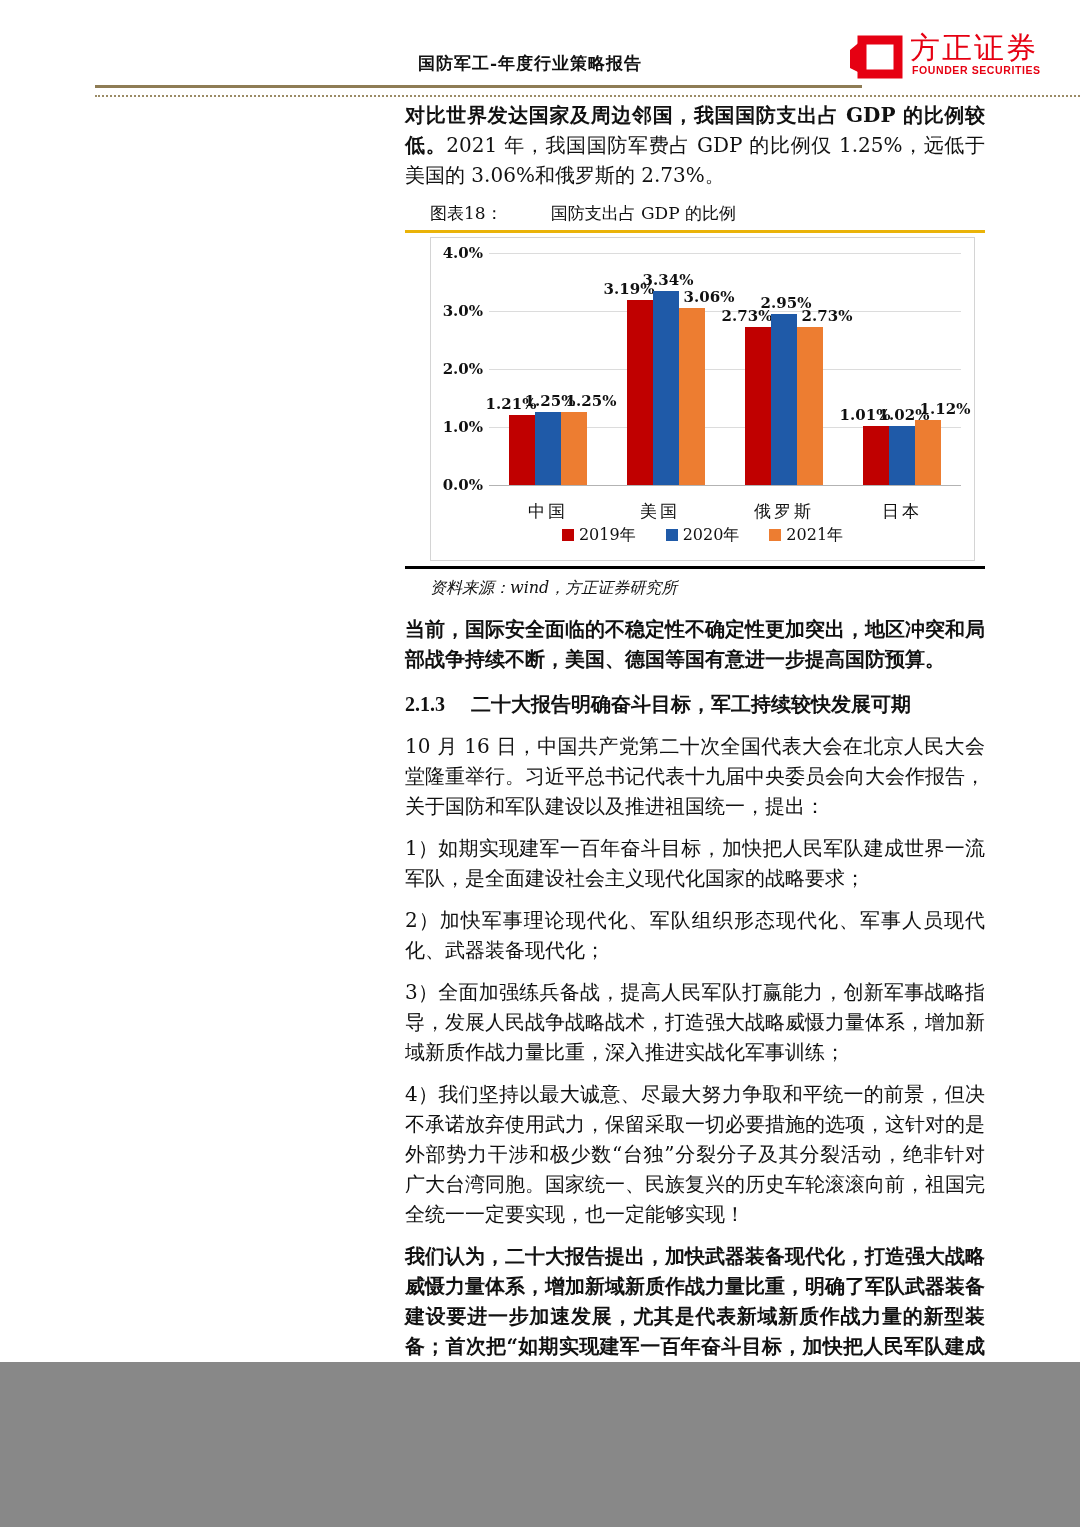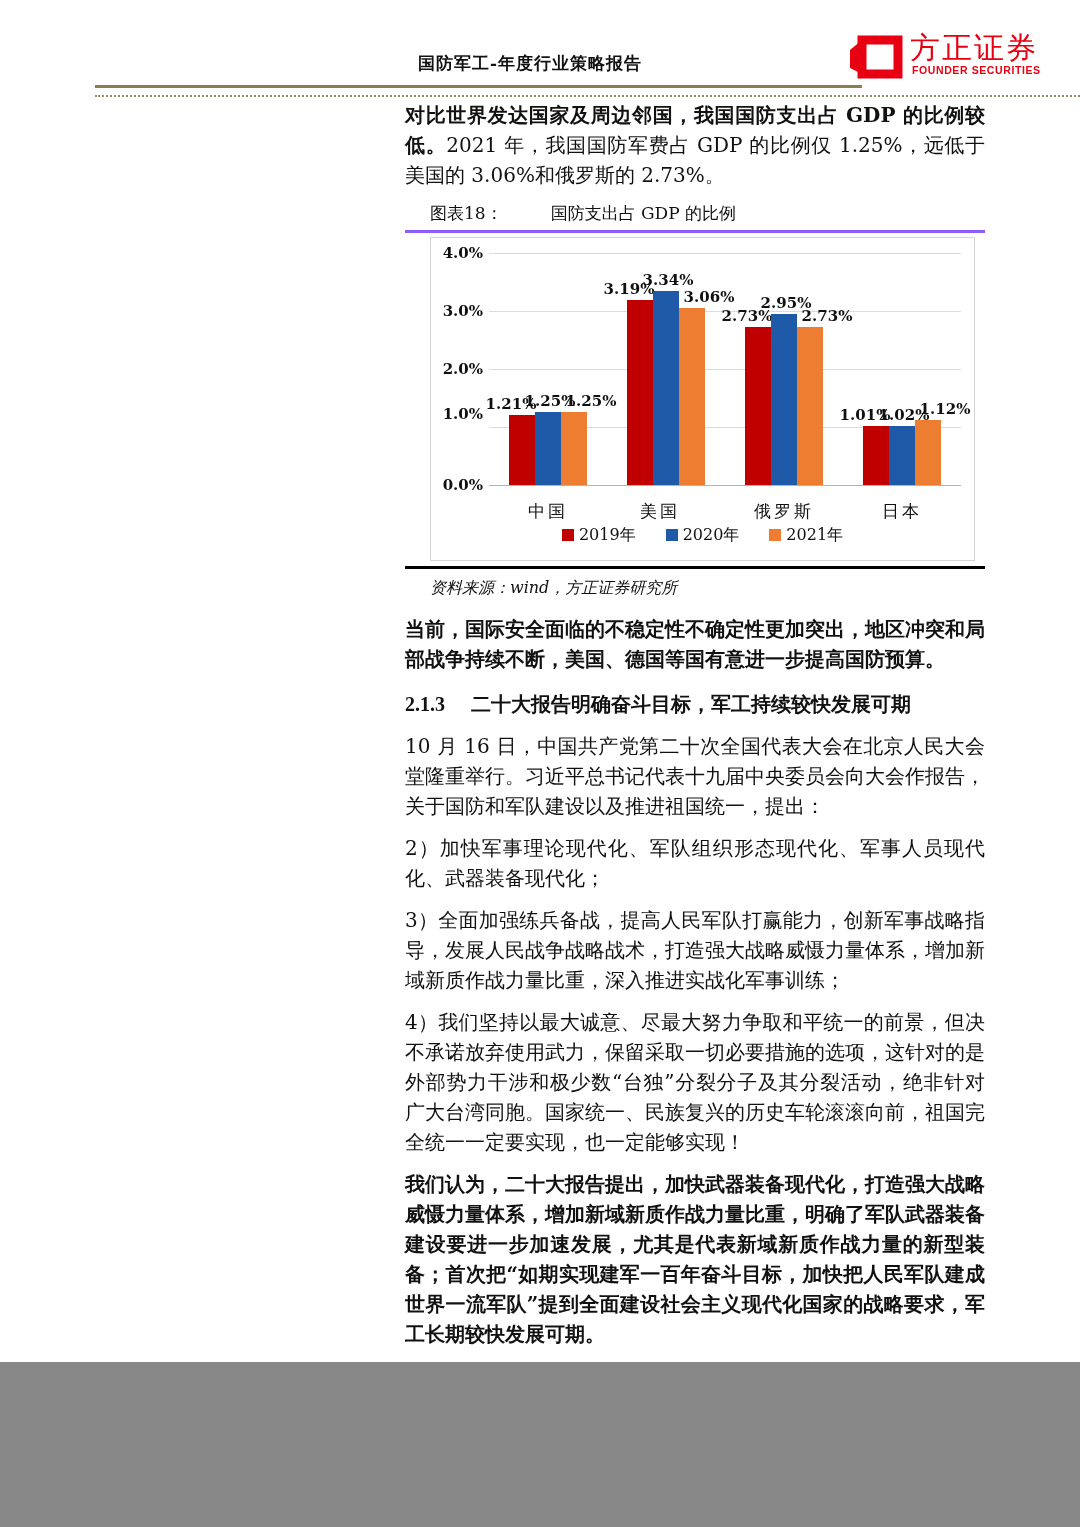--- a/index.html
+++ b/index.html
@@ -21,21 +21,21 @@
   
   .col{position:absolute;left:405px;top:100px;width:580px;font-size:20px;line-height:30px;
        text-align:justify;}
   .col p{margin:0 0 12px 0;}
   .col p.b{font-weight:bold;}
   .h2{font-weight:bold;font-size:20px;margin:4px 0 14px 0;line-height:26px;}
   .h2 .num{font-family:"Liberation Serif",serif;margin-right:26px;}
   .h22 .num{margin-right:14px;}
 
   
-  .fig-cap{display:flex;align-items:flex-end;padding:0 0 6px 25px;border-bottom:3px solid #8b5cf6;
+  .fig-cap{display:flex;align-items:flex-end;padding:0 0 6px 25px;border-bottom:3px solid #eab308;
            font-size:17px;line-height:22px;margin-top:2px;}
   .fig-cap .lab{margin-right:48px;}
   .chart-box{position:relative;margin:4px 0 0 25px;width:543px;height:322px;
              border:1px solid #d4d4d4;background:#fff;}
   .fig-rule{height:3px;background:#000;margin-top:5px;}
   .fig-src{font-style:italic;font-size:16px;line-height:22px;padding:8px 0 0 25px;margin-bottom:15px;}
 
   
   .gl{position:absolute;height:1px;background:#dcdcdc;}
   .axis{position:absolute;height:1px;background:#b3b3b3;}
@@ -88,21 +88,21 @@
     <p><strong>对比世界发达国家及周边邻国，我国国防支出占 GDP 的比例较低。</strong><span>2021 年，我国国防军费占 GDP 的比例仅 1.25%，远低于美国的 3.06%和俄罗斯的 2.73%。</span></p>
 
     <div>
       <div class="fig-cap">
         <span class="lab">图表18：</span>
         <span>国防支出占 GDP 的比例</span>
       </div>
       <div class="chart-box">
           <div class="ytick" style="top: 237px;">0.0%</div>
           <div class="gl" style="top: 189px; left: 58px; width: 472px;"></div>
-          <div class="ytick" style="top: 166px;">1.0%</div>
+          <div class="ytick" style="top: 179px;">1.0%</div>
           <div class="gl" style="top: 131px; left: 58px; width: 472px;"></div>
           <div class="ytick" style="top: 121px;">2.0%</div>
           <div class="gl" style="top: 73px; left: 58px; width: 472px;"></div>
           <div class="ytick" style="top: 63px;">3.0%</div>
           <div class="gl" style="top: 15px; left: 58px; width: 472px;"></div>
           <div class="ytick" style="top: 5px;">4.0%</div>
           <div class="axis" style="top: 247px; left: 58px; width: 472px;"></div>
           <div class="bar" style="left: 78px; top: 177px; width: 26px; height: 70px; background: rgb(192, 0, 0);"></div>
           <div class="dlabel" style="left: 80px; top: 157px;">1.21%</div>
           <div class="bar" style="left: 104px; top: 174px; width: 26px; height: 73px; background: rgb(31, 90, 168);"></div>
@@ -150,20 +150,21 @@
       <div class="fig-src">资料来源：wind，方正证券研究所</div>
     </div>
 
     <p class="b" style="margin-bottom:17px;">当前，国际安全面临的不稳定性不确定性更加突出，地区冲突和局部战争持续不断，美国、德国等国有意进一步提高国防预算。</p>
 
     <div class="h2">
       <span class="num">2.1.3</span><span>二十大报告明确奋斗目标，军工持续较快发展可期</span>
     </div>
 
     <p>10 月 16 日，中国共产党第二十次全国代表大会在北京人民大会堂隆重举行。习近平总书记代表十九届中央委员会向大会作报告，关于国防和军队建设以及推进祖国统一，提出：</p>
+    <p>1）如期实现建军一百年奋斗目标，加快把人民军队建成世界一流军队，是全面建设社会主义现代化国家的战略要求；</p>
     <p>2）加快军事理论现代化、军队组织形态现代化、军事人员现代化、武器装备现代化；</p>
     <p>3）全面加强练兵备战，提高人民军队打赢能力，创新军事战略指导，发展人民战争战略战术，打造强大战略威慑力量体系，增加新域新质作战力量比重，深入推进实战化军事训练；</p>
     <p>4）我们坚持以最大诚意、尽最大努力争取和平统一的前景，但决不承诺放弃使用武力，保留采取一切必要措施的选项，这针对的是外部势力干涉和极少数“台独”分裂分子及其分裂活动，绝非针对广大台湾同胞。国家统一、民族复兴的历史车轮滚滚向前，祖国完全统一一定要实现，也一定能够实现！</p>
     <p class="b" style="margin-bottom:16px;">我们认为，二十大报告提出，加快武器装备现代化，打造强大战略威慑力量体系，增加新域新质作战力量比重，明确了军队武器装备建设要进一步加速发展，尤其是代表新域新质作战力量的新型装备；首次把“如期实现建军一百年奋斗目标，加快把人民军队建成世界一流军队”提到全面建设社会主义现代化国家的战略要求，军工长期较快发展可期。</p>
 
     <div class="h2 h22">
       <span class="num">1.5</span><span>航空航天高景气有望延续，依然是军工板块关注重点</span>
     </div>
   </div>
 

